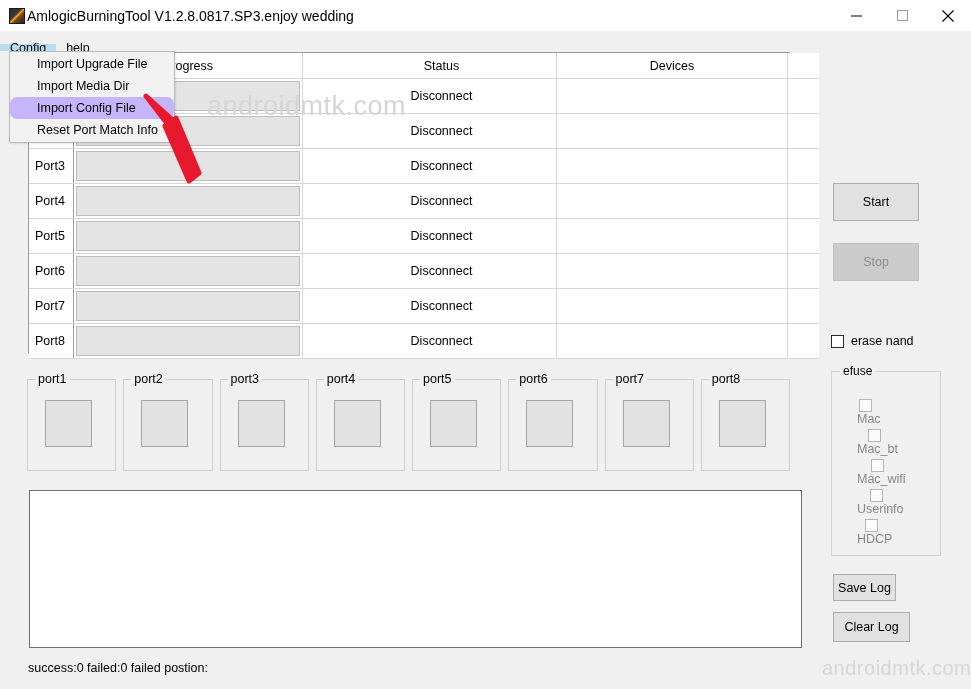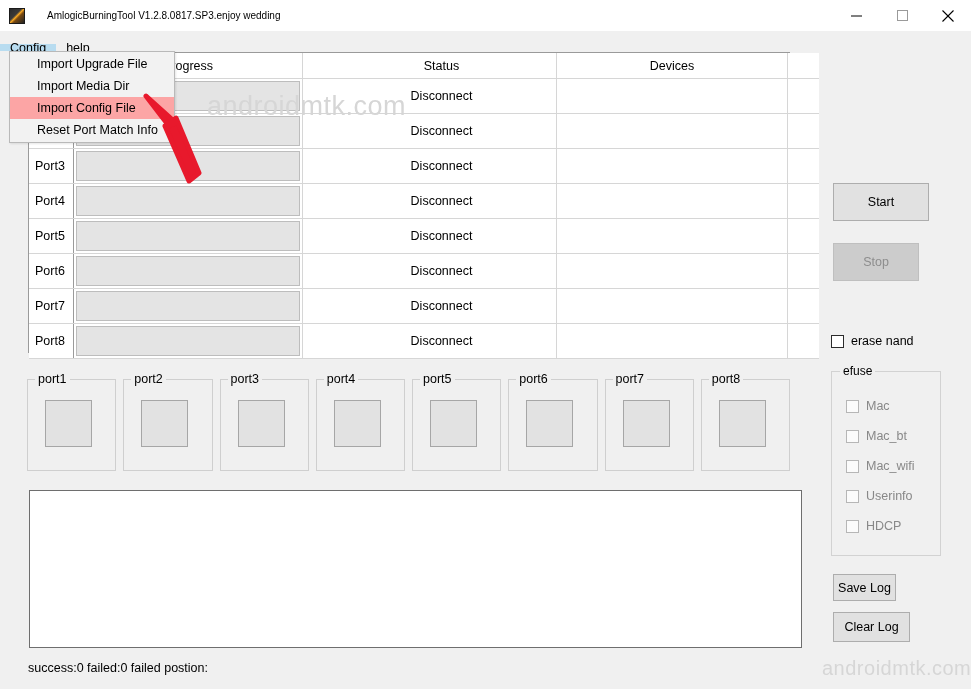--- a/index.html
+++ b/index.html
@@ -28,22 +28,22 @@
   }
   .app-icon {
     width: 16px; height: 16px;
     margin-left: 9px;
     background: linear-gradient(135deg,#2b2b2b 0%, #3a3a3a 40%, #f5a623 50%, #7a4a10 60%, #222 100%);
     border: 1px solid #1a1a1a;
     box-sizing: border-box;
     flex: none;
   }
   .title-text {
-    margin-left: 22px;
-    font-size: 10px;
+    margin-left: 2px;
+    font-size: 14px;
     color: #000;
     white-space: nowrap;
   }
   .win-buttons {
     position: absolute;
     right: 0; top: 0;
     height: 31px;
     display: flex;
   }
   .win-btn {
@@ -85,21 +85,21 @@
     box-shadow: 1px 1px 2px rgba(0,0,0,0.10);
   }
   .dd-item {
     height: 22px;
     line-height: 22px;
     padding-left: 27px;
     font-size: 12.5px;
     white-space: nowrap;
     color: #000;
   }
-  .dd-item.selected { background: #fca5a5; }
+  .dd-item.selected { background: #c4b5fd; border-radius: 7px; }
 
   
   .table-wrap {
     position: absolute;
     left: 28px; top: 52px;
     width: 762px; height: 301px;
     background: #ffffff;
     border: 1px solid #9a9a9a;
     box-sizing: border-box;
     z-index: 10;
@@ -201,21 +201,21 @@
     position: absolute;
     background: #e1e1e1;
     border: 1px solid #adadad;
     box-sizing: border-box;
     display: flex; align-items: center; justify-content: center;
     font-size: 12.5px;
     color: #000;
     font-family: "Liberation Sans", sans-serif;
   }
   .btn.disabled { background: #cccccc; border-color: #bfbfbf; color: #8d8d8d; }
-  .btn-start { left: 833px; top: 183px; width: 96px; height: 38px; }
+  .btn-start { left: 833px; top: 183px; width: 86px; height: 38px; }
   .btn-stop  { left: 833px; top: 243px; width: 86px; height: 38px; }
   .btn-savelog  { left: 833px; top: 574px; width: 63px; height: 27px; }
   .btn-clearlog { left: 833px; top: 612px; width: 77px; height: 30px; }
 
   .cb-row {
     position: absolute;
     display: flex;
     align-items: center;
     font-size: 12.5px;
   }
@@ -239,21 +239,21 @@
     box-sizing: border-box;
   }
   .efuse-group .legend {
     position: absolute;
     left: 8px; top: -8px;
     background: #f0f0f0;
     padding: 0 3px;
     font-size: 12px;
     color: #000;
   }
-  .efuse-item { position: absolute; left: 14px; }
+  .efuse-item { position: absolute; left: 25px; flex-direction: column; }
 
   
   .red-arrow { position: absolute; left: 143px; top: 93px; z-index: 80; }
 </style>
 </head>
 <body>
 
 <div class="titlebar">
   <div class="app-icon"></div>
   <div class="title-text">AmlogicBurningTool  V1.2.8.0817.SP3.enjoy wedding</div>

